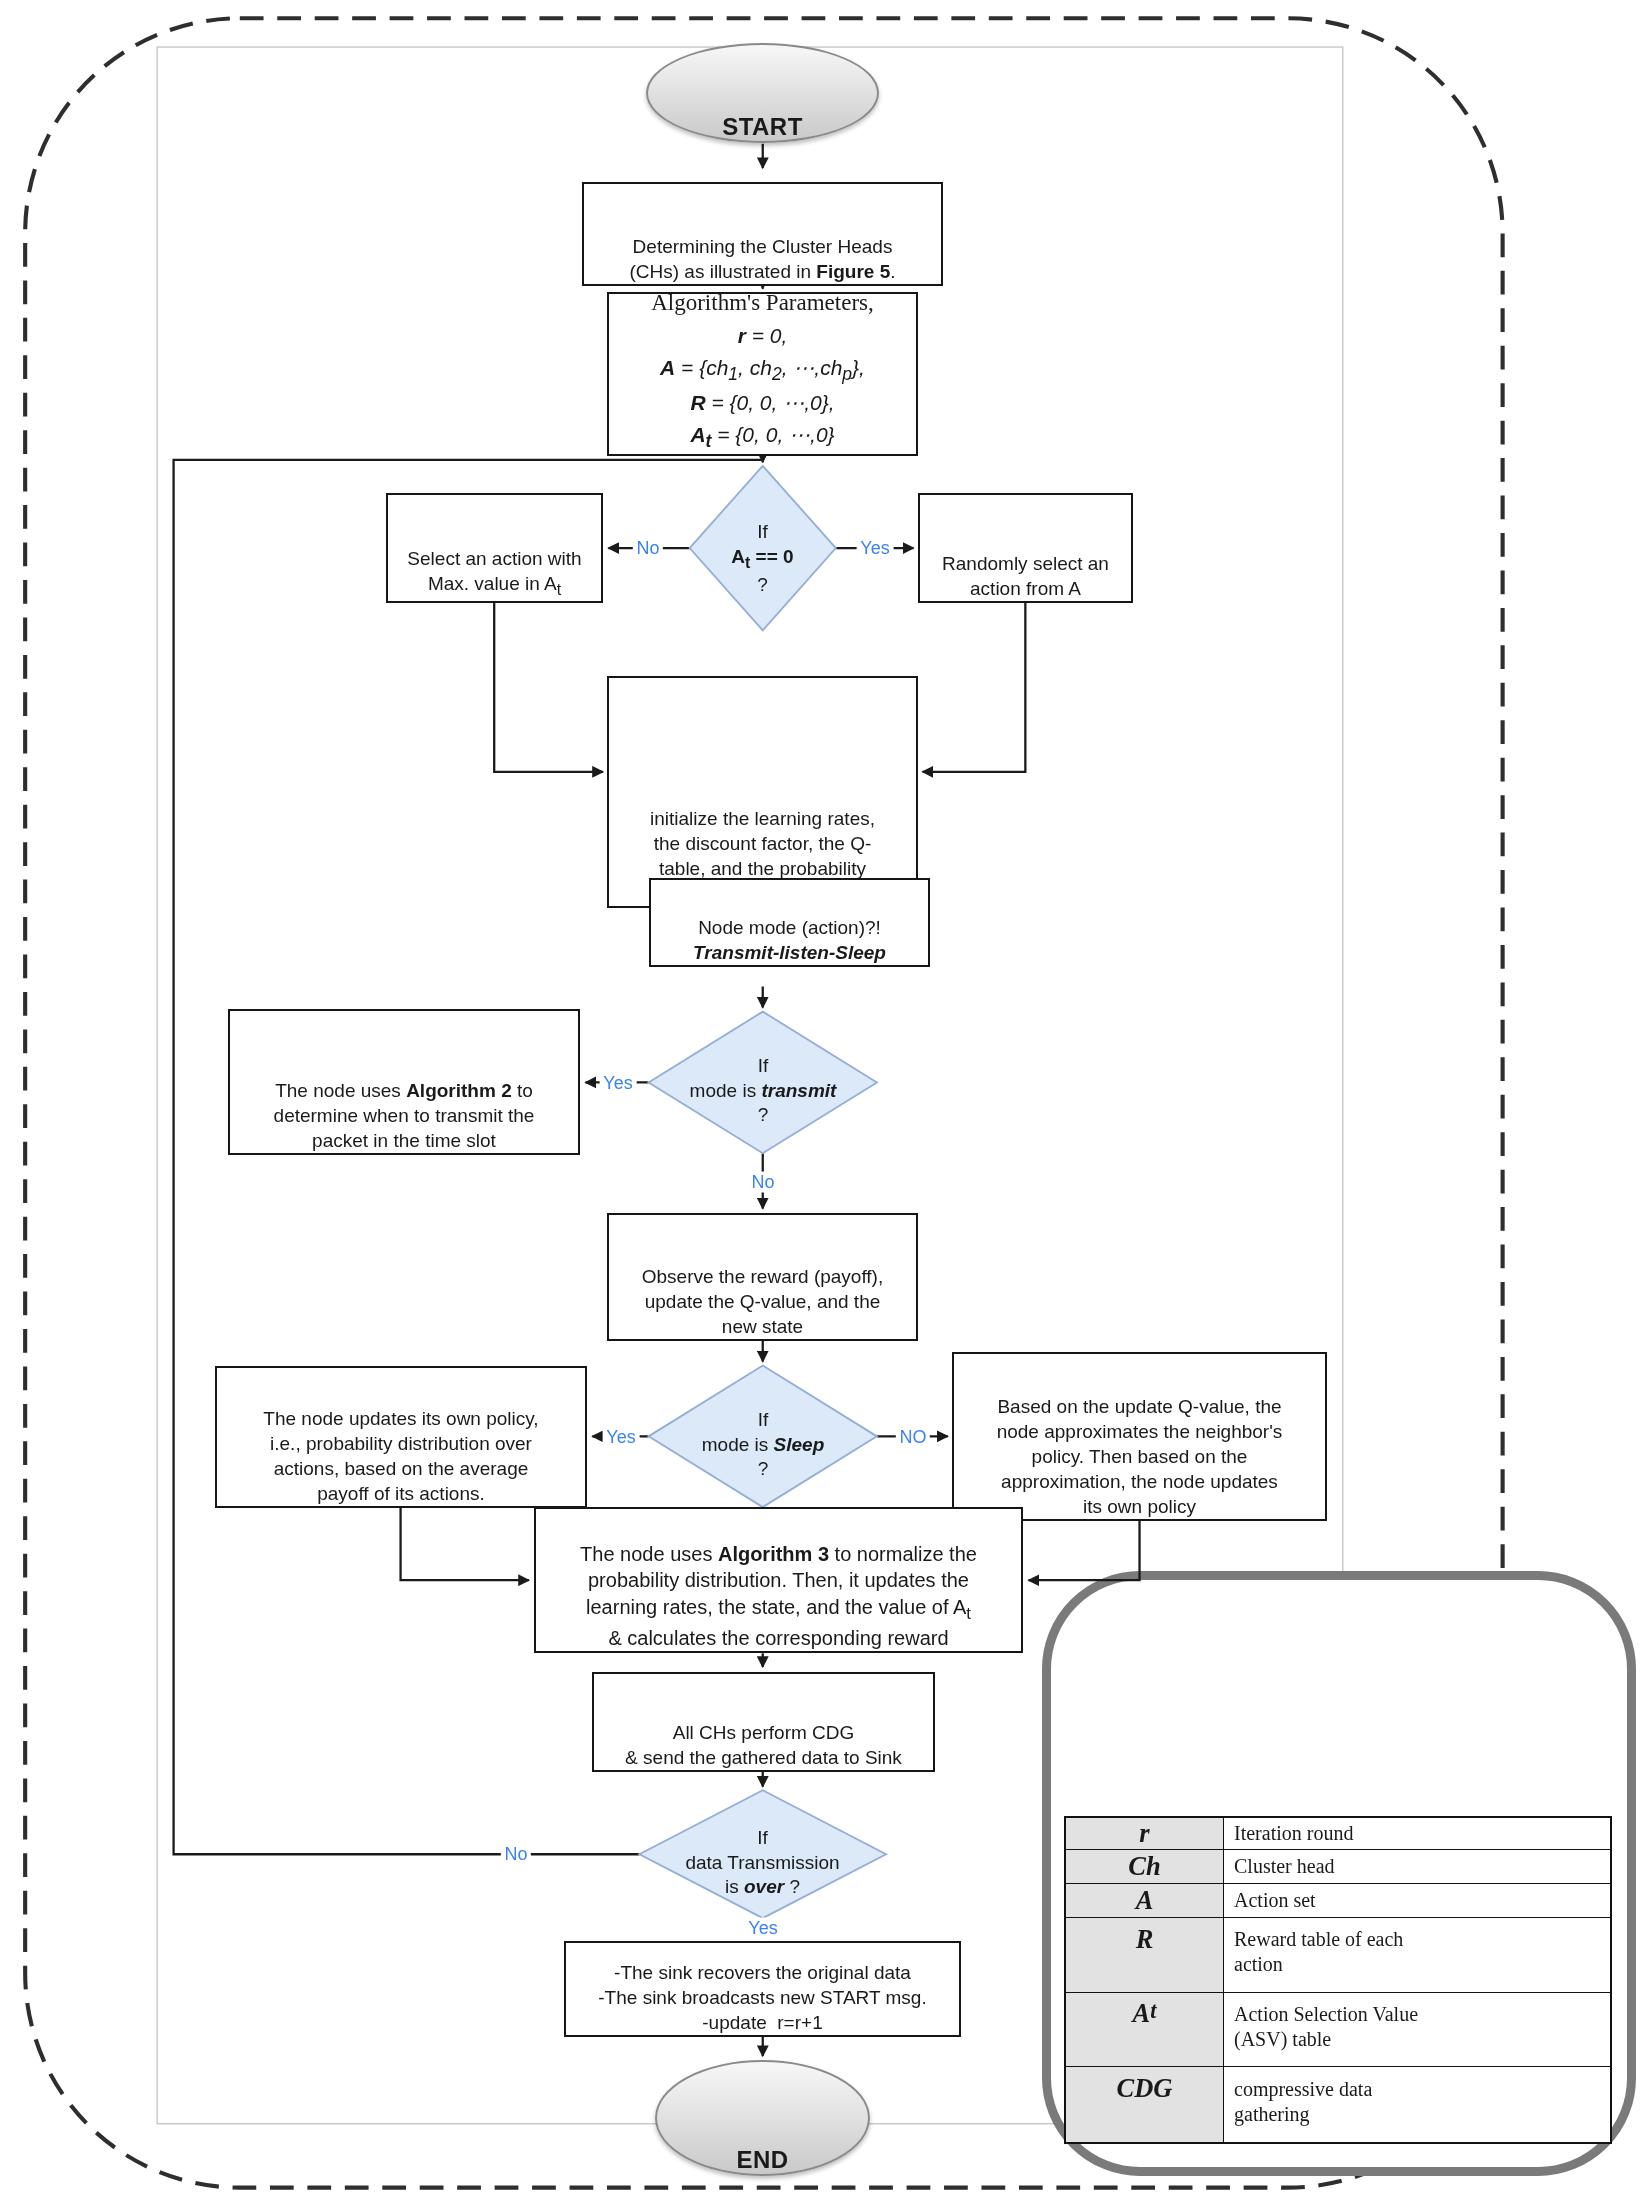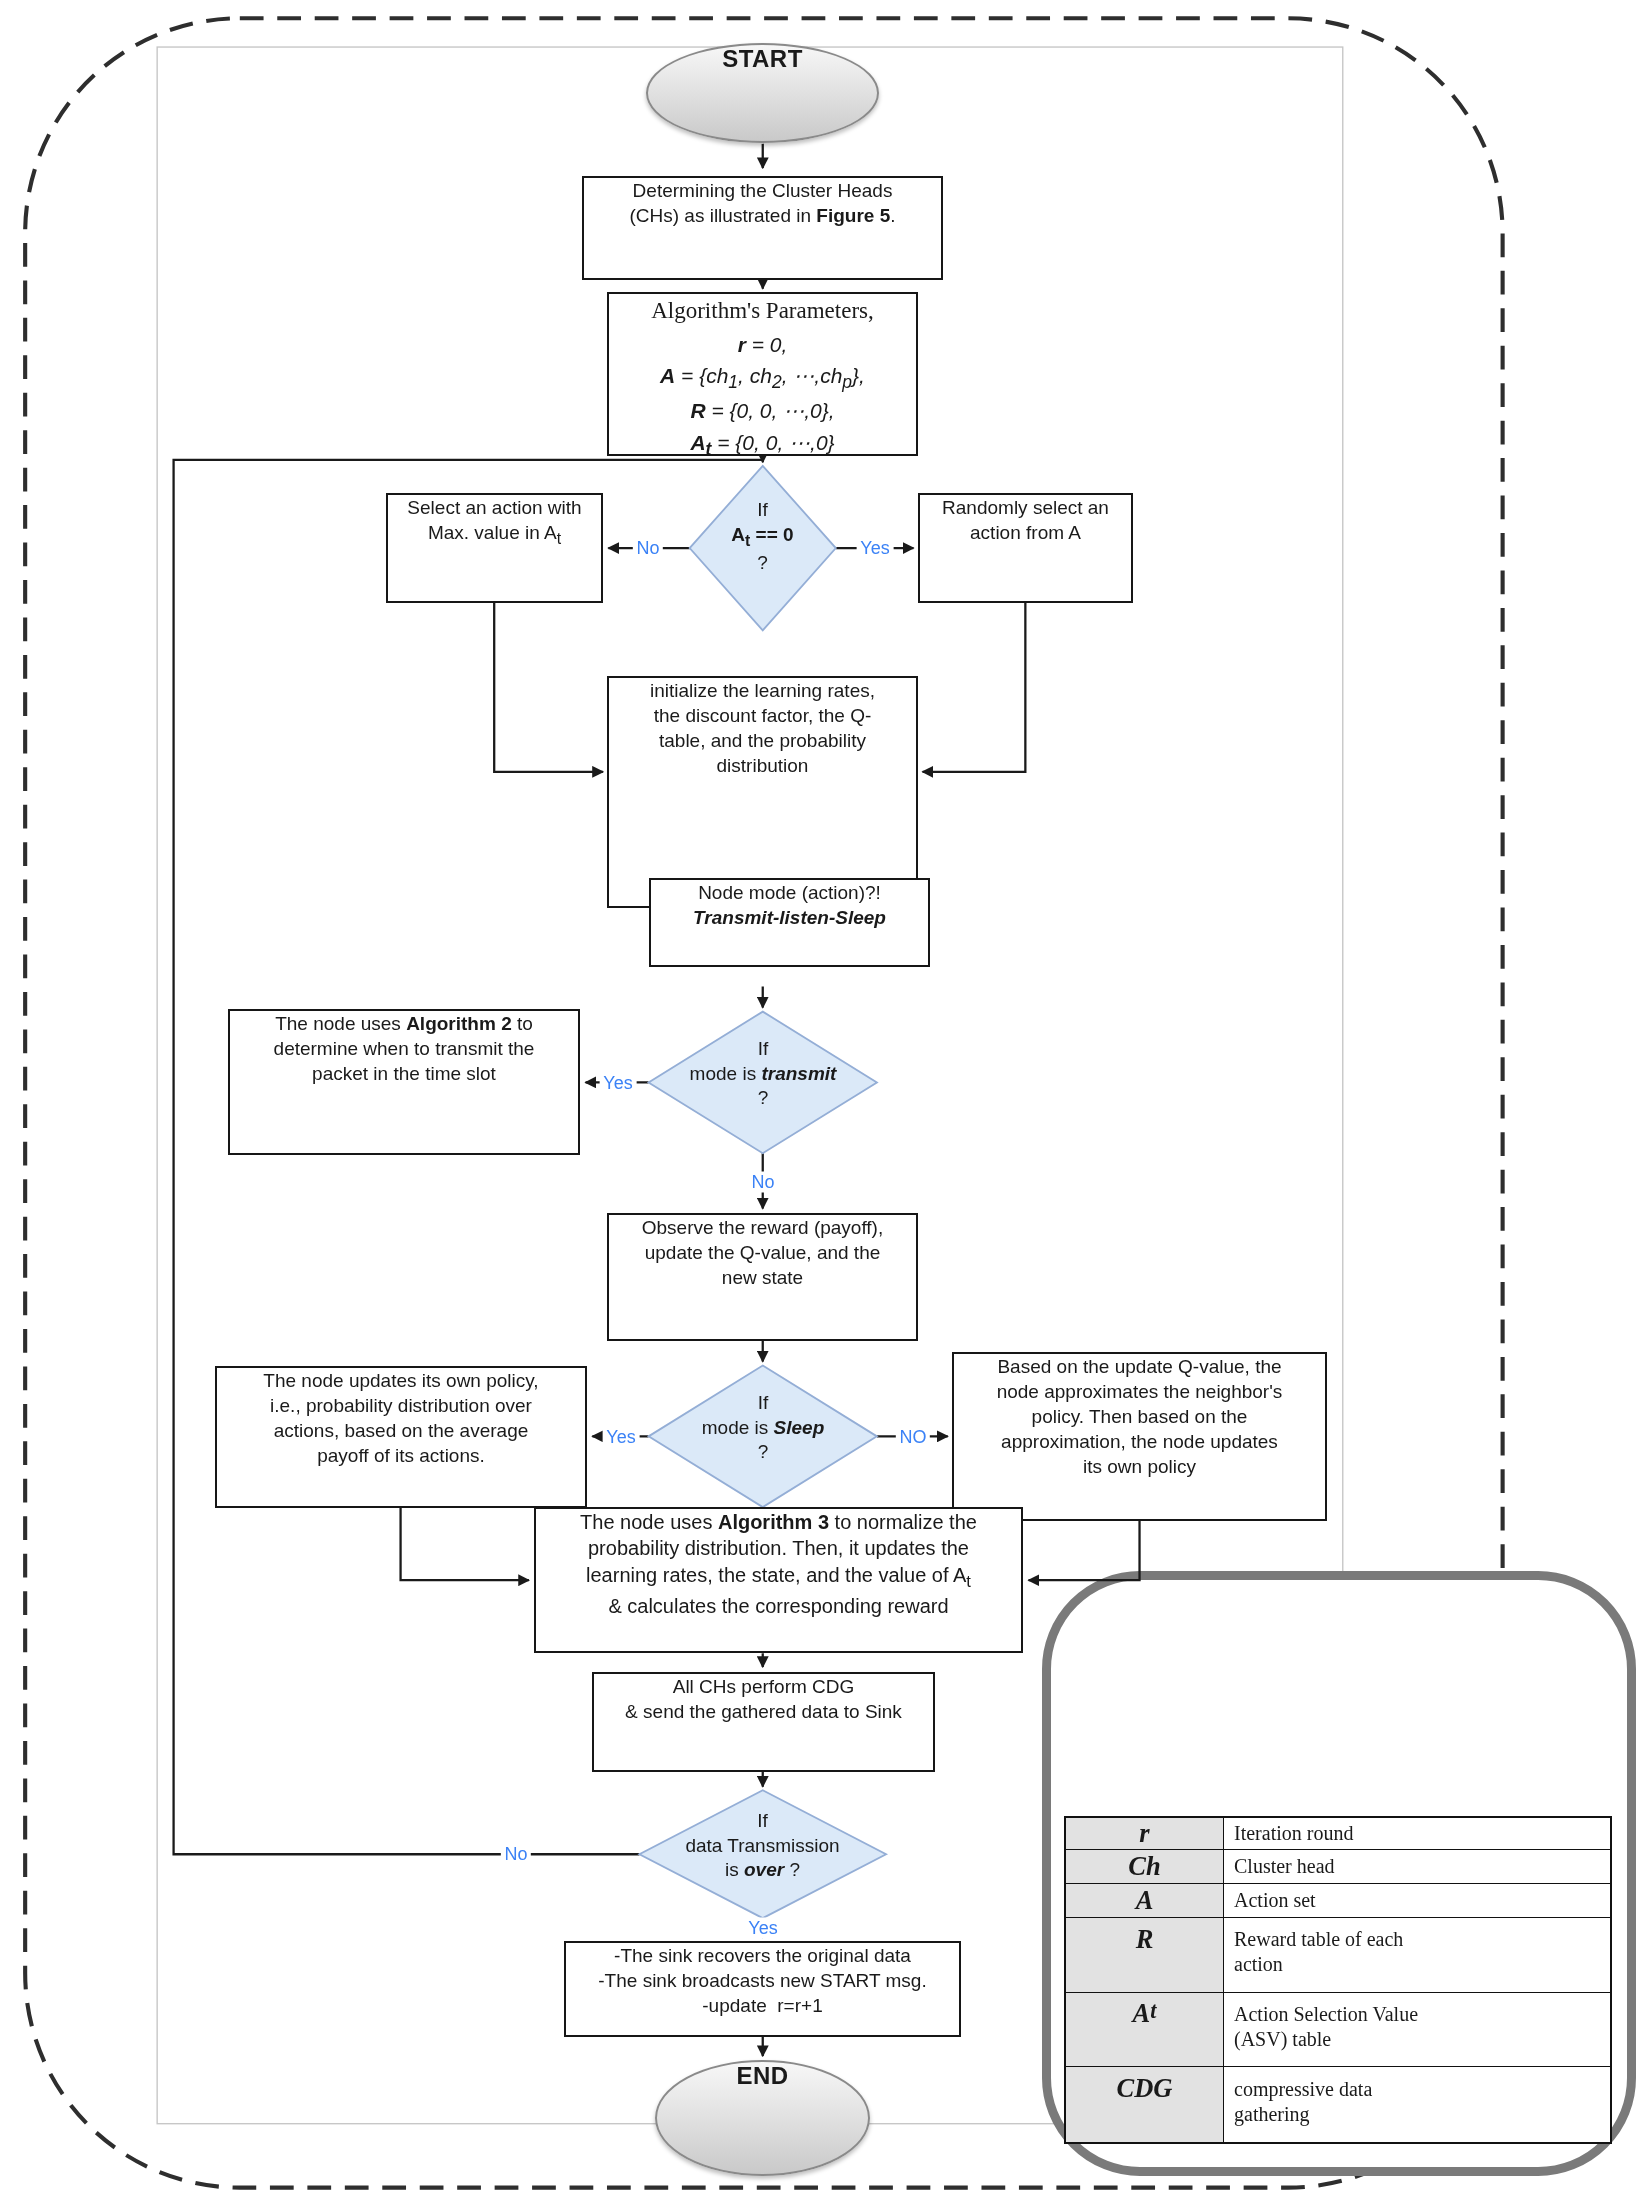--- a/index.html
+++ b/index.html
@@ -3,21 +3,21 @@
 <meta charset="utf-8">
 <style>
   html,body{margin:0;padding:0;background:#ffffff;}
   #canvas{position:relative;width:1652px;height:2205px;background:#ffffff;overflow:hidden;
           font-family:"Liberation Sans",sans-serif;color:#1a1a1a;}
   svg.layer{position:absolute;left:0;top:0;width:1652px;height:2205px;}
   #bg-layer{z-index:1;}
   #legend-box{position:absolute;z-index:2;left:1042px;top:1571px;width:594px;height:605px;
               background:#ffffff;border:9px solid #7a7a7a;border-radius:98px;box-sizing:border-box;}
   #line-layer{z-index:3;}
-  .node{position:absolute;z-index:4;display:flex;flex-direction:column;justify-content:flex-start;
+  .node{position:absolute;z-index:4;display:flex;flex-direction:column;justify-content:flex-end;
         align-items:center;text-align:center;box-sizing:border-box;}
   .box{background:#ffffff;border:2.7px solid #161616;font-size:19px;line-height:1.32;}
   .dtext{background:transparent;font-size:19px;line-height:1.3;}
   .ellipse{border-radius:50%;border:2.7px solid #8a8a8a;
            background:linear-gradient(180deg,#f7f7f7 0%,#e3e3e3 45%,#c9c9c9 100%);
            box-shadow:0 2.7px 4.6px rgba(0,0,0,0.25);font-weight:bold;font-size:24px;letter-spacing:0.5px;}
   .serifline{font-family:"Liberation Serif",serif;font-size:23px;}
   .eqline{font-size:21px;}
   .params .tl{line-height:1.5;}
   .elabel{position:absolute;z-index:5;transform:translate(-50%,-50%);background:#ffffff;
@@ -83,21 +83,21 @@
     </g>
   </svg>
 
   <div class="node ellipse" style="left:646px;top:43px;width:233px;height:100px">
     <span>START</span>
   </div>
   <div class="node ellipse" style="left:655px;top:2060px;width:215px;height:116px">
     <span>END</span>
   </div>
 
-  <div class="node box" style="left:582px;top:176px;width:361px;height:104px">
+  <div class="node box" style="left:582px;top:182px;width:361px;height:104px">
     <div class="tl">Determining the Cluster Heads</div>
     <div class="tl">(CHs) as illustrated in <b>Figure 5</b>.</div>
   </div>
 
   <div class="node box params" style="left:607px;top:292px;width:311px;height:164px">
     <div class="tl serifline">Algorithm's Parameters,</div>
     <div class="tl eqline"><b><i>r</i></b><i> = 0,</i></div>
     <div class="tl eqline"><b><i>A</i></b><i> = {ch<sub>1</sub>, ch<sub>2</sub>, ⋯,ch<sub>p</sub>},</i></div>
     <div class="tl eqline"><b><i>R</i></b><i> = {0, 0, ⋯,0},</i></div>
     <div class="tl eqline"><b><i>A<sub>t</sub></i></b><i> = {0, 0, ⋯,0}</i></div>

